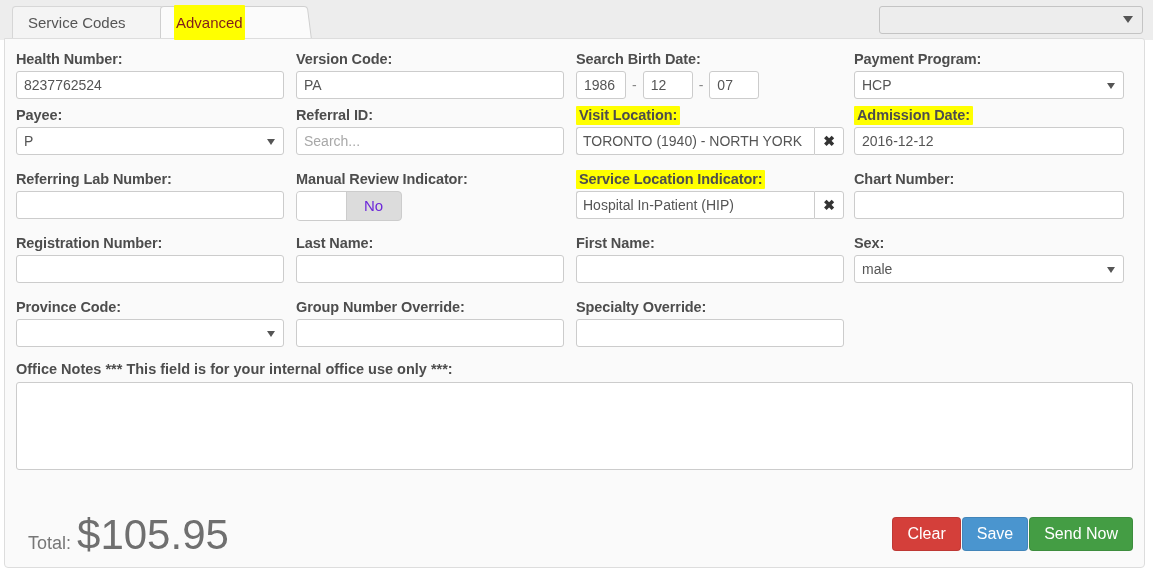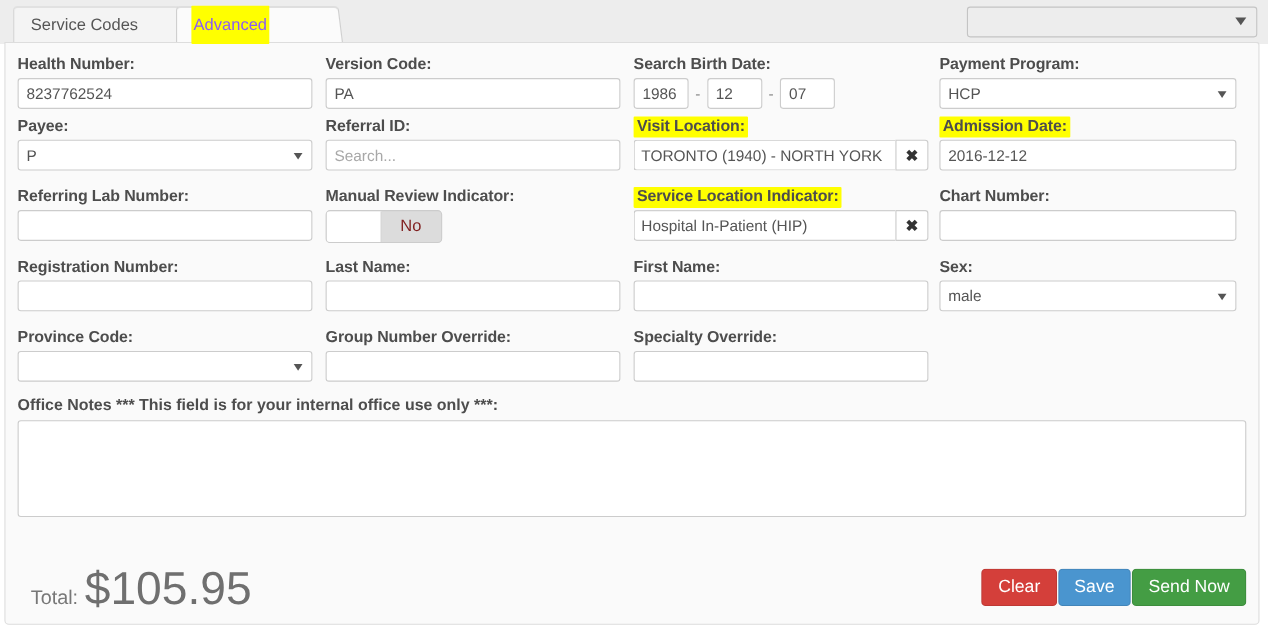--- a/index.html
+++ b/index.html
@@ -42,21 +42,21 @@
   }
   .tab.active .tabskin {
     background: #fbfbfb;
     border-color: #cfcfcf;
   }
   .tab .tablabel {
     position: relative; z-index: 2;
     display: inline-block;
     padding: 3px 2px 2px 2px;
   }
-  .tab.active .tablabel { color: #8b5cf6; }
+  .tab.active .tablabel { color: #7f1d1d; }
   .tab-service { left: 12px; width: 156px; }
   .tab-advanced { left: 160px; width: 152px; }
   .hl {
     background: #ffff00;
     padding: 1px 3px 2px 3px;
     border-radius: 1px;
   }
 
   
   .topselect {
@@ -198,21 +198,21 @@
     width: 50px; height: 28px;
     background: #ffffff;
     border-right: 1px solid #cccccc;
   }
   .toggle .tlabel {
     position: absolute; right: 0; top: 0;
     width: 55px; height: 28px;
     line-height: 28px;
     text-align: center;
     font-size: 15px;
-    color: #7f1d1d;
+    color: #6d28d9;
   }
 
   
   .notes-label {
     font-size: 14.5px; font-weight: bold; color: #4d4d4d;
     margin: 0 0 5px 0;
   }
   textarea.notes {
     display: block;
     width: 1117px;

